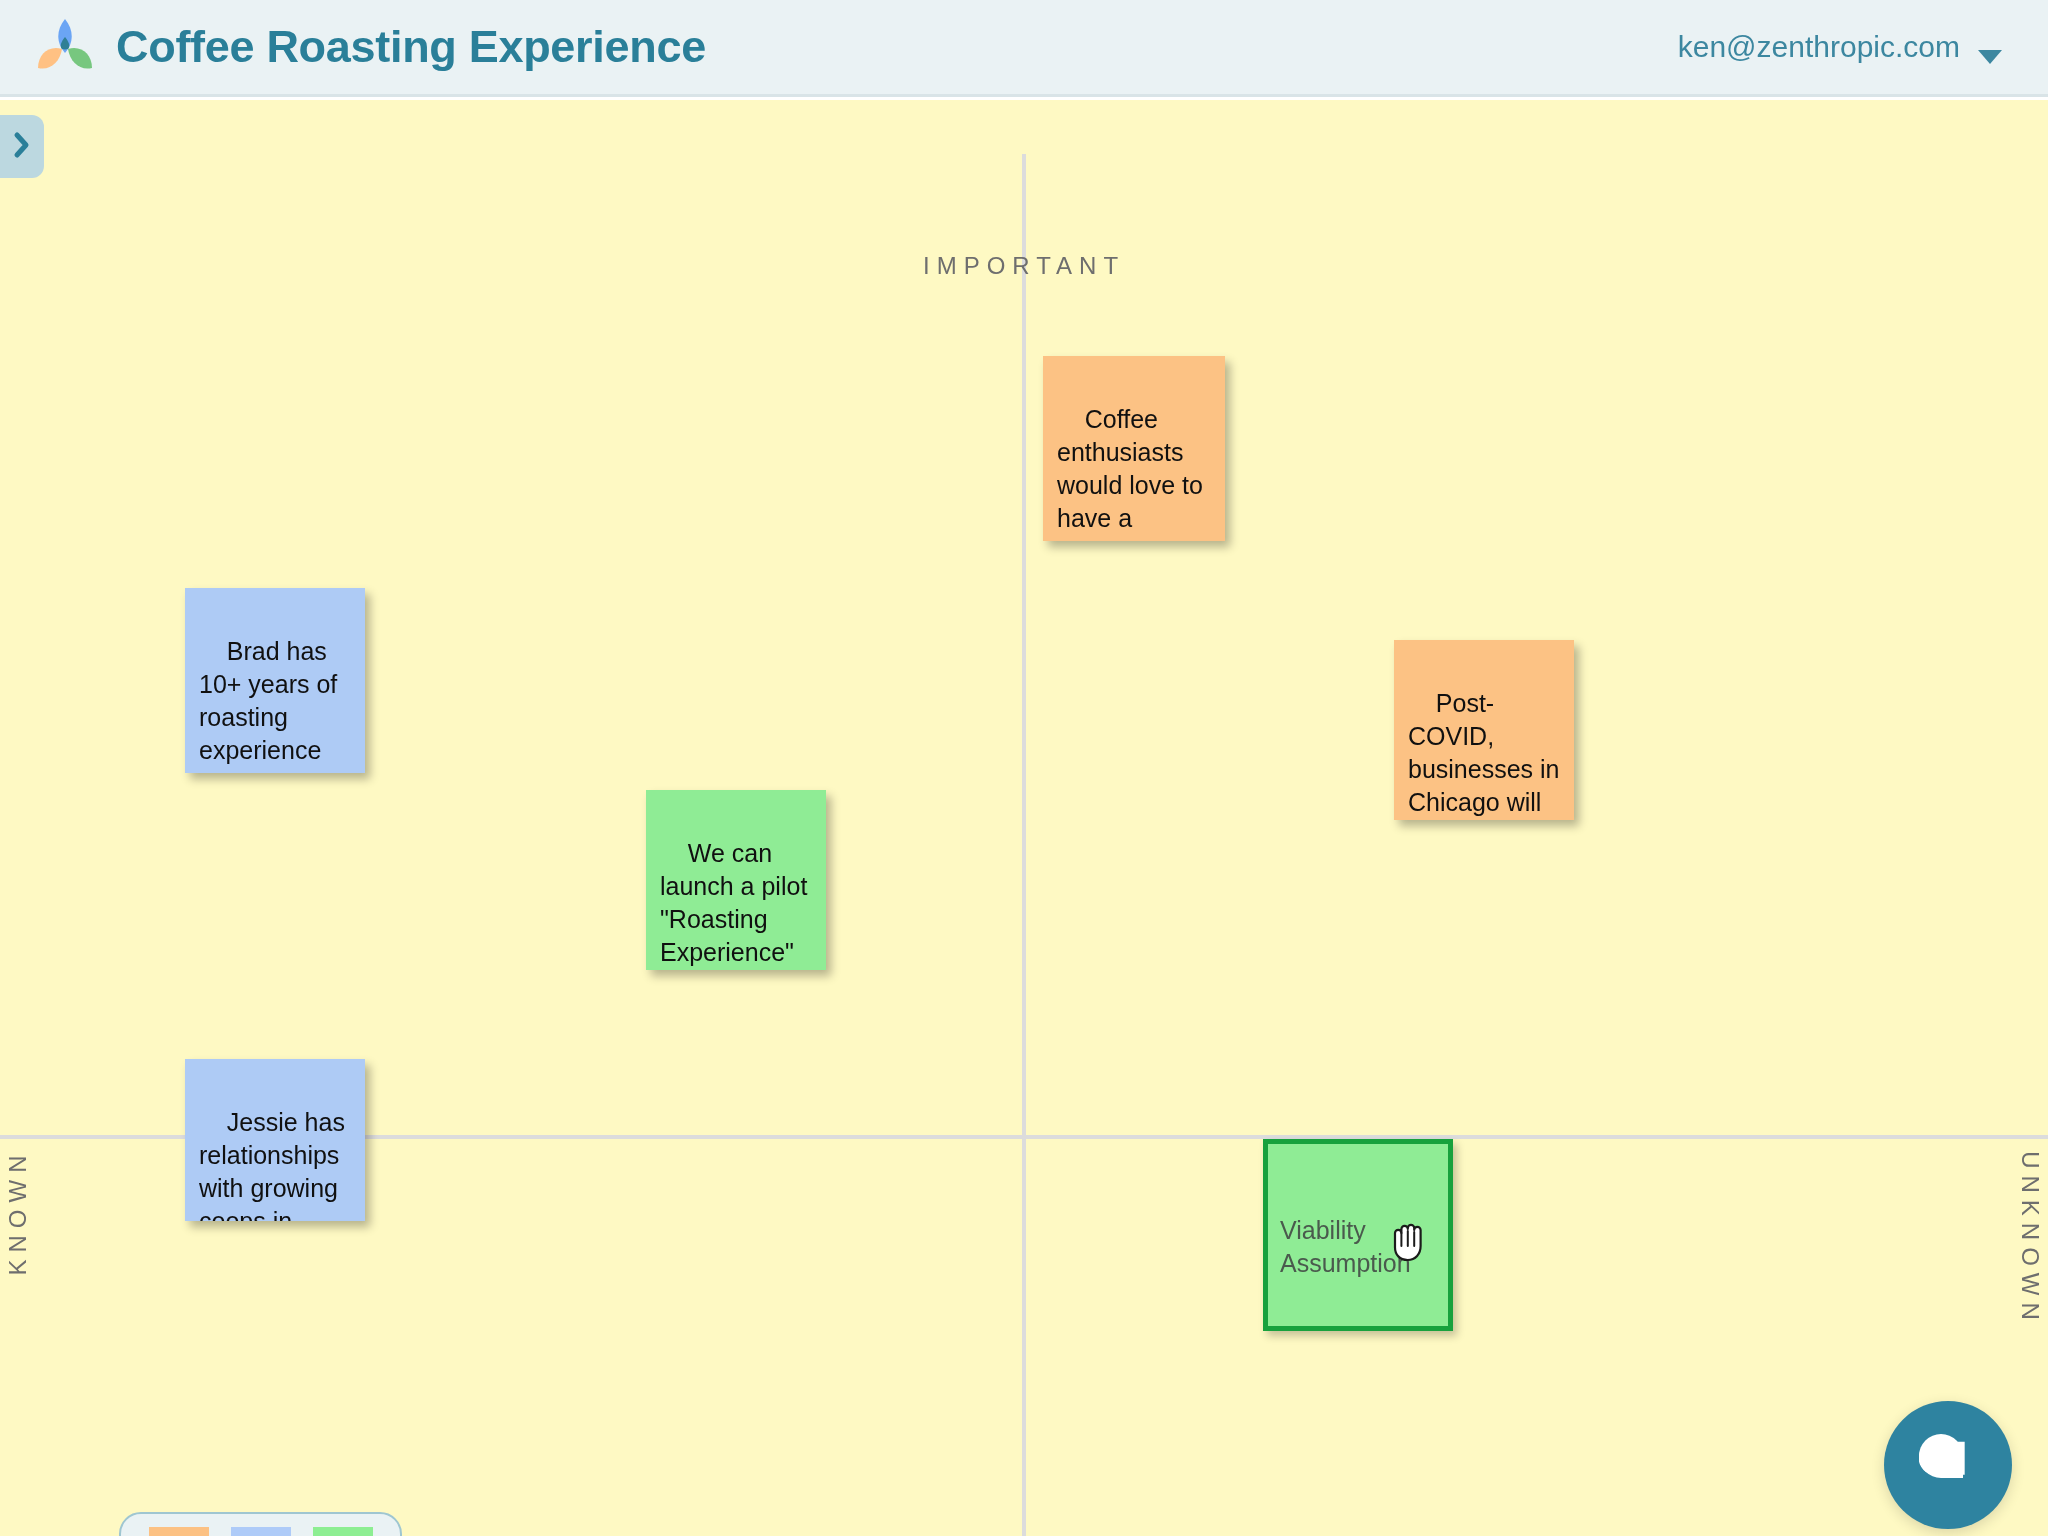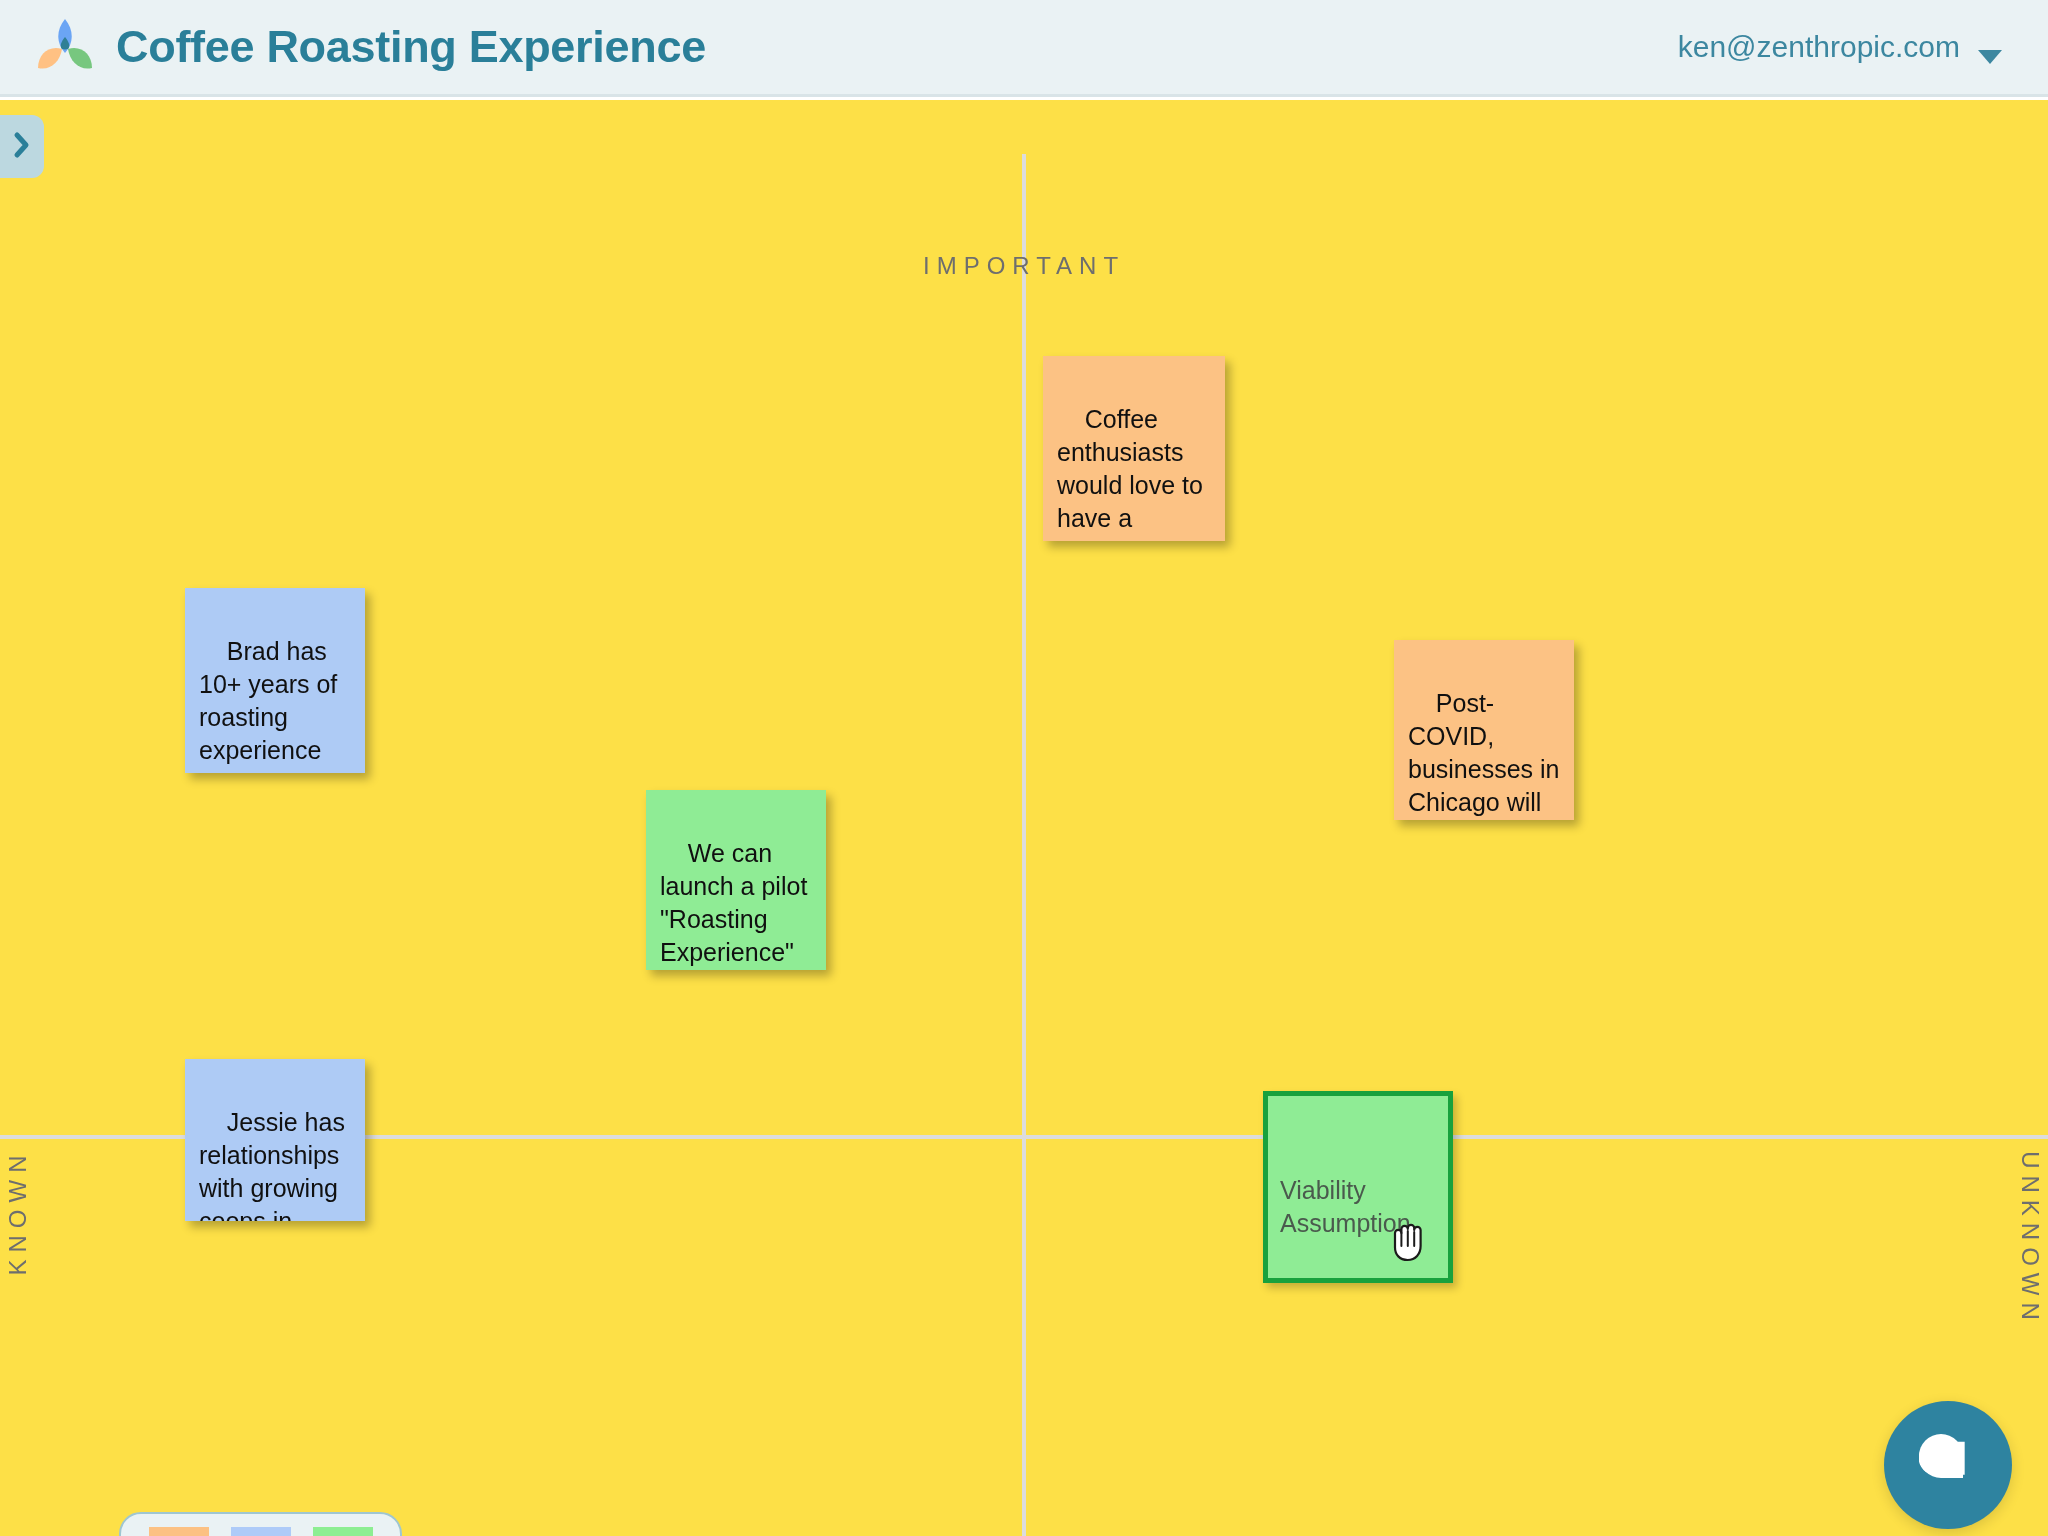--- a/index.html
+++ b/index.html
@@ -50,21 +50,21 @@
     border-right: 12px solid transparent;
     border-top: 14px solid #3c87a0;
   }
 
   
   .canvas {
     position: absolute;
     top: 100px; left: 0;
     width: 2048px;
     height: 1436px;
-    background: #fde047;
+    background: #fef9c3;
     overflow: hidden;
   }
 
   
   .sidebar-toggle {
     position: absolute;
     left: 0; top: 15px;
     width: 44px; height: 63px;
     background: #bcd8e0;
     border-radius: 0 12px 12px 0;
@@ -121,22 +121,23 @@
     white-space: pre-wrap;
     word-wrap: break-word;
     cursor: pointer;
   }
   .note.orange { background: #fcc284; }
   .note.blue   { background: #aecbf5; }
   .note.green  { background: #8fec95; }
 
   .note.selected {
     border: 5px solid #18a13d;
-    padding: 12px 12px 8px 12px;
+    padding: 4px 12px 8px 12px;
     box-shadow: 4px 5px 8px rgba(0,0,0,0.22);
+    margin-top: 48px;
   }
   .note .placeholder-text {
     color: #4a5a4d;
     display: block;
   }
 
   
   .hand-cursor {
     position: absolute;
     left: 1385px; top: 1113px;

